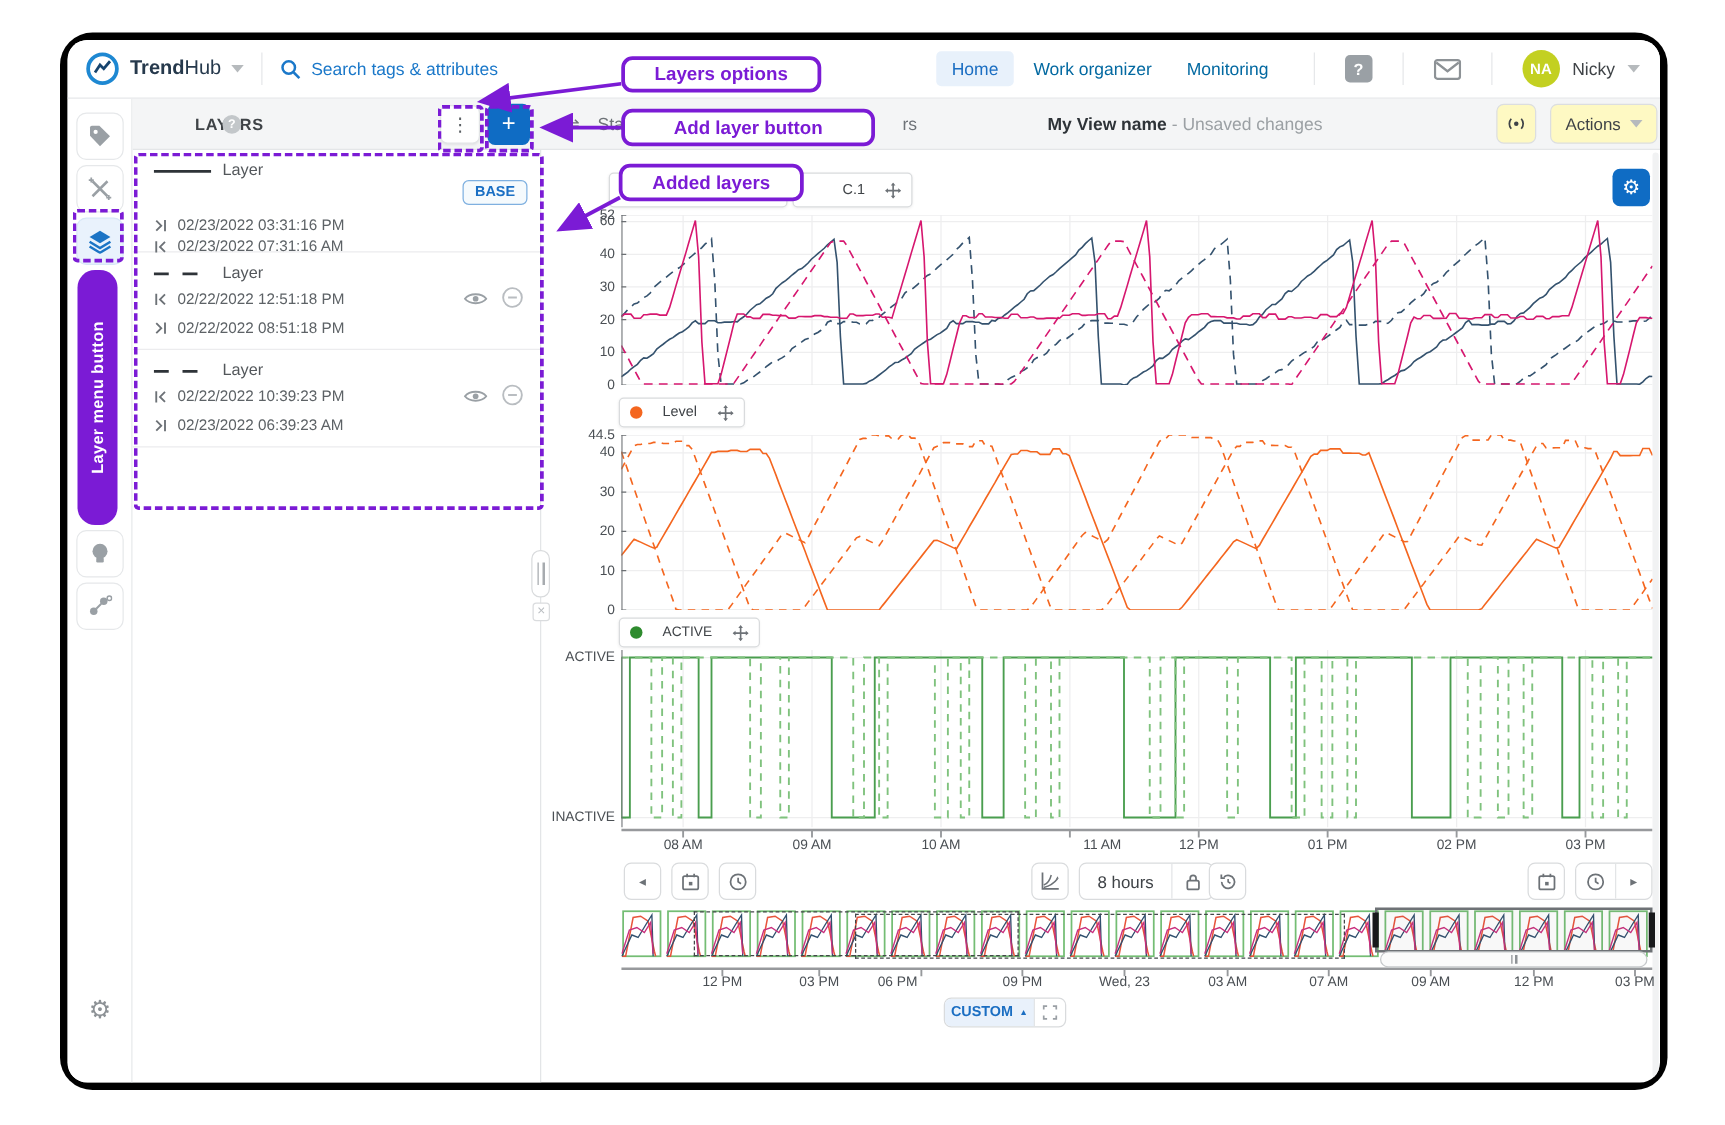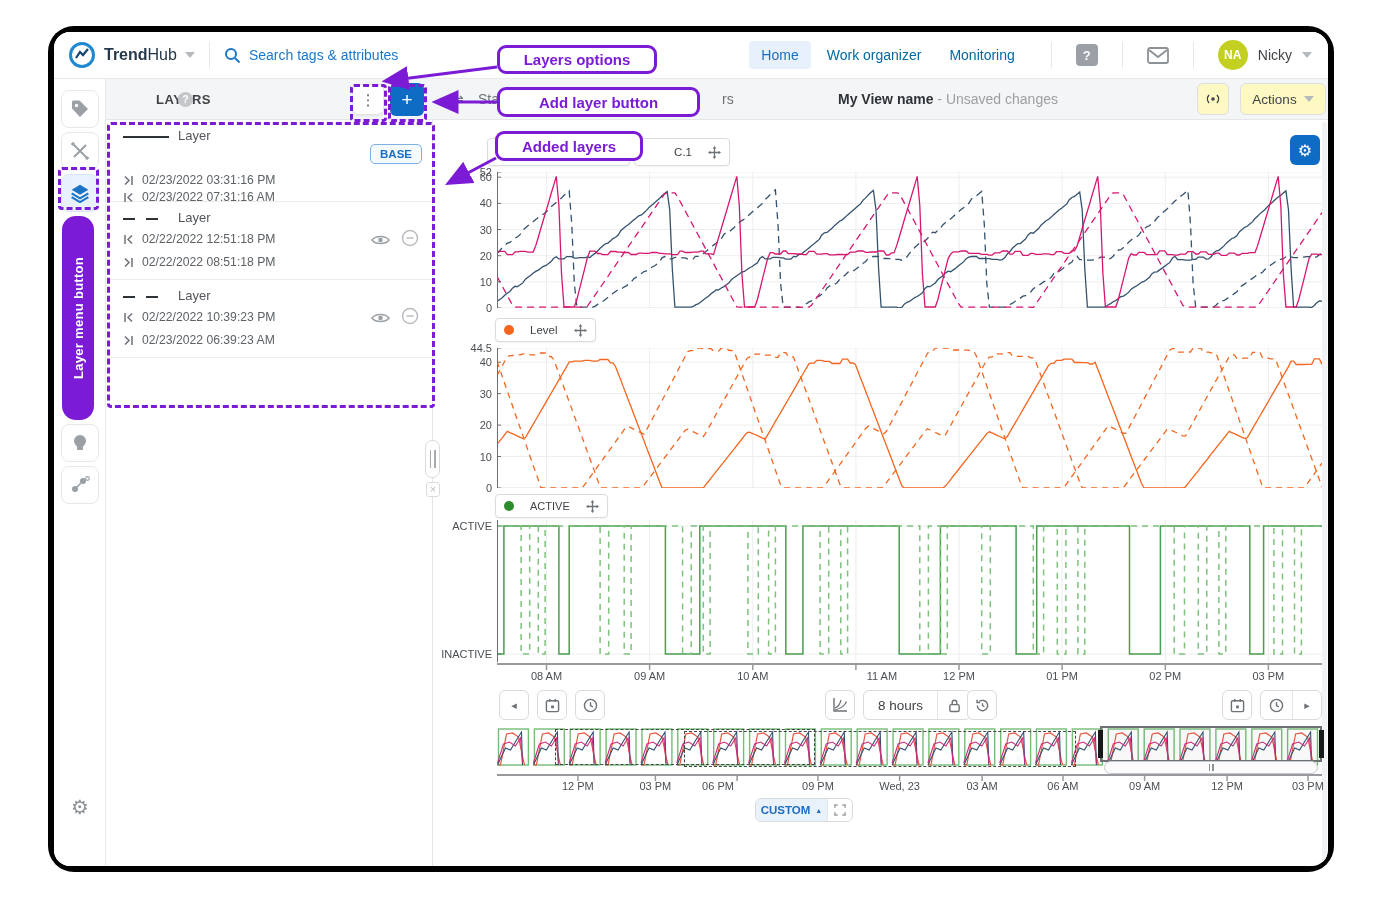--- a/index.html
+++ b/index.html
@@ -593,21 +593,21 @@
       <div class="xlab" style="left: 905px; top: 638px;">12 PM</div>
       <div class="xlab" style="left: 1008.12px; top: 638px;">01 PM</div>
       <div class="xlab" style="left: 1111.25px; top: 638px;">02 PM</div>
       <div class="xlab" style="left: 1214.38px; top: 638px;">03 PM</div>
       <div class="xlab" style="left: 523.85px; top: 748px;">12 PM</div>
       <div class="xlab" style="left: 601.4px; top: 748px;">03 PM</div>
       <div class="xlab" style="left: 664px; top: 748px; text-align: center;">06 PM</div>
       <div class="xlab" style="left: 763.925px; top: 748px;">09 PM</div>
       <div class="xlab" style="left: 845.6px; top: 748px;">Wed, 23</div>
       <div class="xlab" style="left: 928.1px; top: 748px;">03 AM</div>
-      <div class="xlab" style="left: 1008.95px; top: 748px;">06 AM</div>
+      <div class="xlab" style="left: 1008.95px; top: 748px;">07 AM</div>
       <div class="xlab" style="left: 1090.62px; top: 748px;">09 AM</div>
       <div class="xlab" style="left: 1173.12px; top: 748px;">12 PM</div>
       <div class="xlab" style="left: 1253.97px; top: 748px;">03 PM</div>
     </div>
 </div>
 
 <svg class="arrows" width="1380" height="900">
   <defs>
     <marker id="ah" markerWidth="9" markerHeight="8" refX="7.5" refY="4" orient="auto">
         <path d="M0 0L9 4L0 8z" fill="#7b1bd5"></path>

